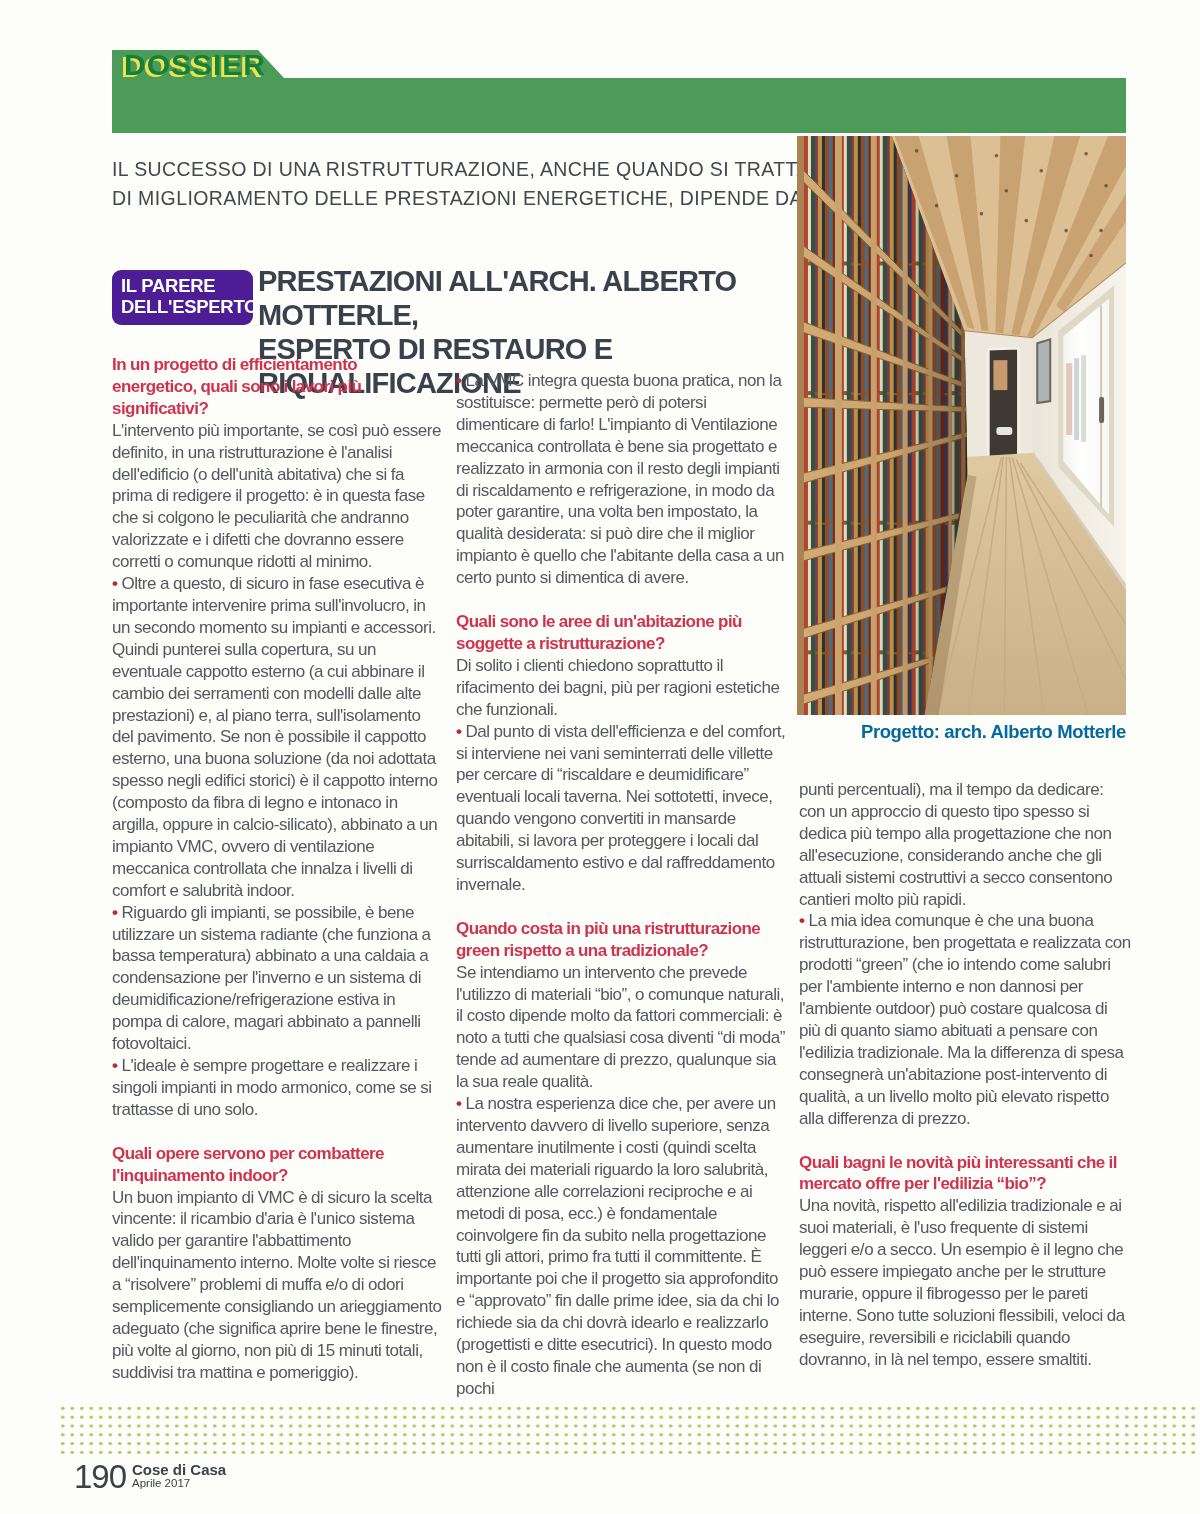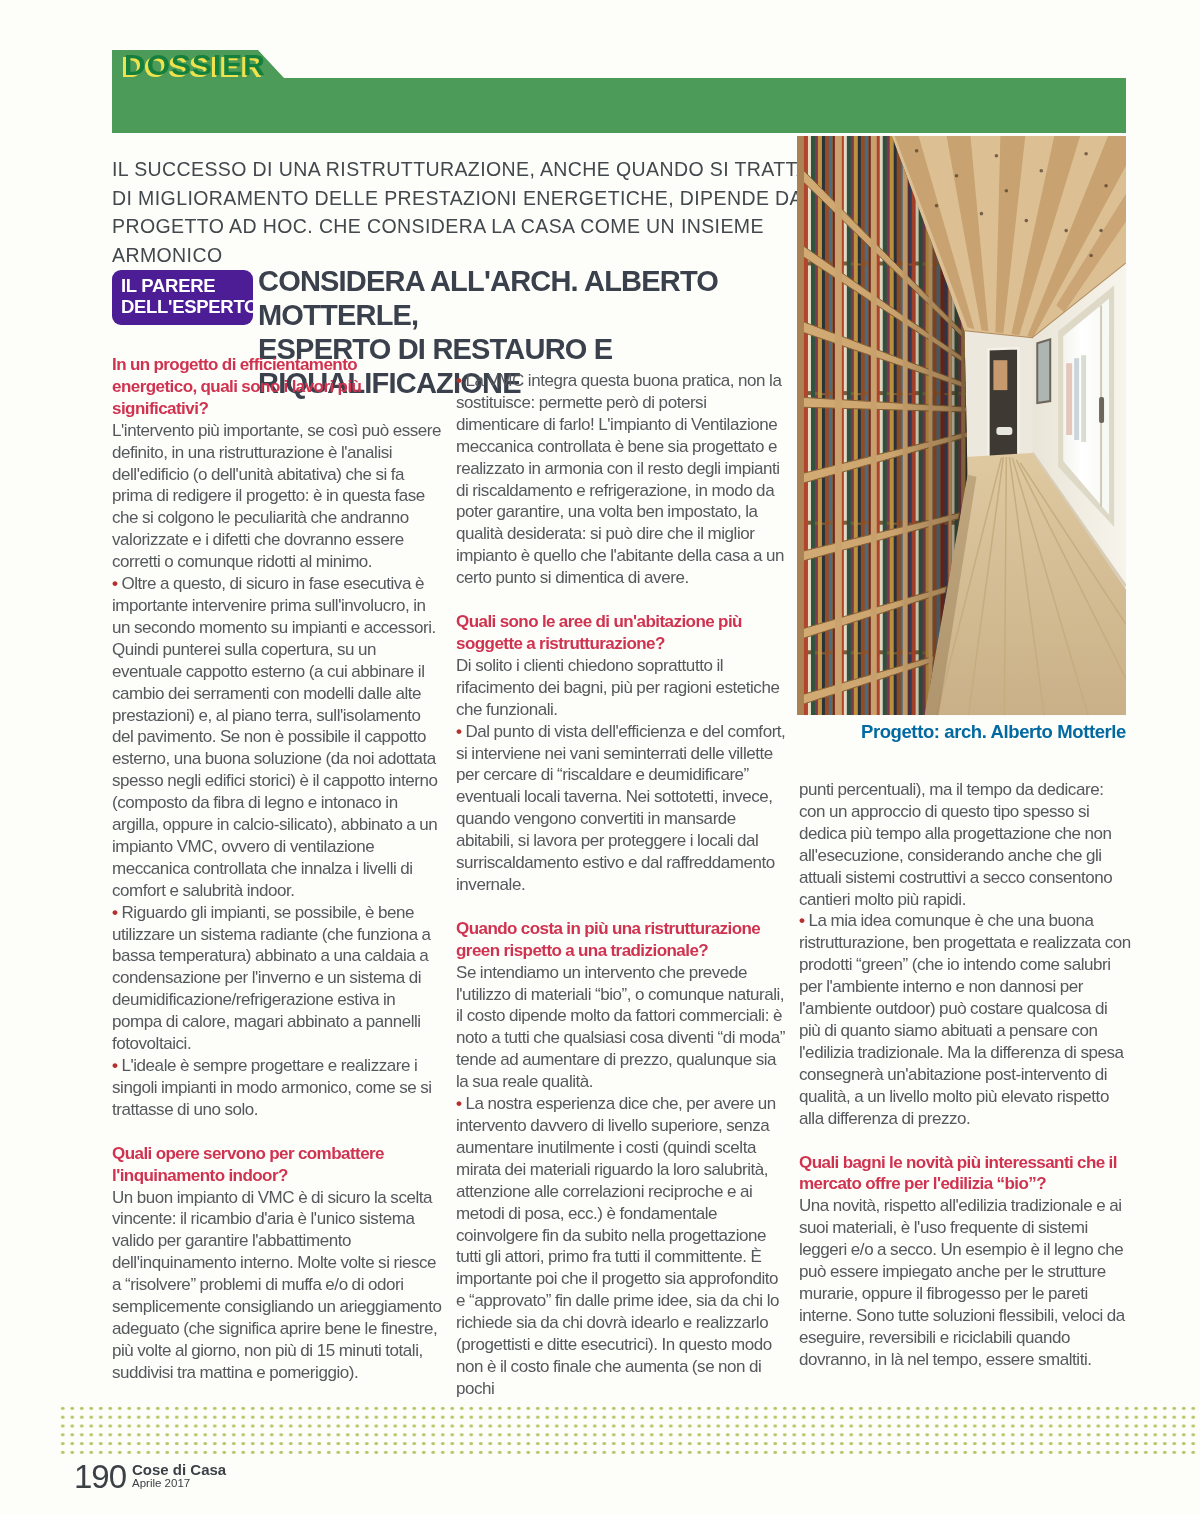--- a/index.html
+++ b/index.html
@@ -73,30 +73,29 @@
   <div class="banner">
     <svg width="1014" height="83" viewBox="0 0 1014 83">
       <polygon points="0,0 146,0 172,28 1014,28 1014,83 0,83" fill="#4d9b58"></polygon>
     </svg>
     <div class="dossier">DOSSIER</div>
   </div>
 
   <div class="intro">
     <div>IL SUCCESSO DI UNA RISTRUTTURAZIONE, ANCHE QUANDO SI TRATTA</div>
     <div>DI MIGLIORAMENTO DELLE PRESTAZIONI ENERGETICHE, DIPENDE DA UN</div>
-    <div>PROGETTO AD HOC. CHE CONSIDERA LA CASA COME UN INSIEME ARMONICO</div>
   </div>
 
   <div class="badge">
     <div>IL PARERE</div>
     <div>DELL'ESPERTO</div>
   </div>
 
   <div class="headline">
-    <div>CONSIDERA ALL'ARCH. ALBERTO MOTTERLE,</div>
+    <div>PRESTAZIONI ALL'ARCH. ALBERTO MOTTERLE,</div>
     <div>ESPERTO DI RESTAURO E RIQUALIFICAZIONE</div>
   </div>
 
   <div class="photo">
     <svg width="329" height="581" viewBox="0 0 330 581">
       <defs>
         <pattern id="books" width="36" height="130" patternUnits="userSpaceOnUse">
           <rect width="36" height="130" fill="#7d5f3c"></rect>
           <rect x="0" width="4" height="130" fill="#75271f"></rect>
           <rect x="4" width="3" height="128" fill="#2c3f63"></rect>

